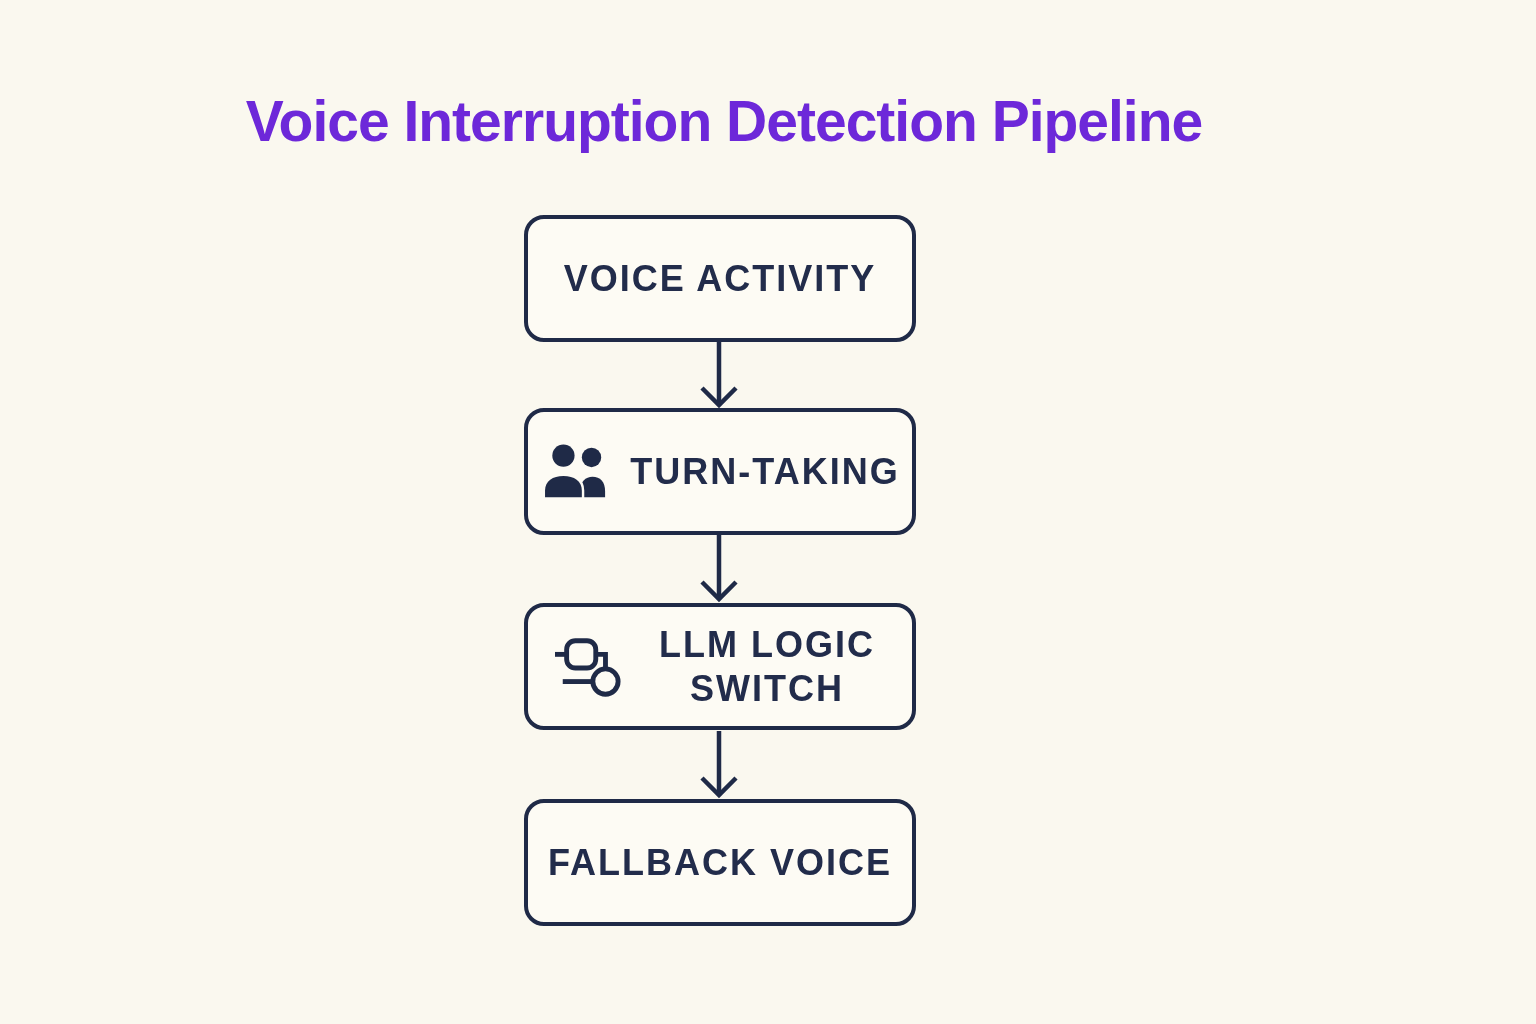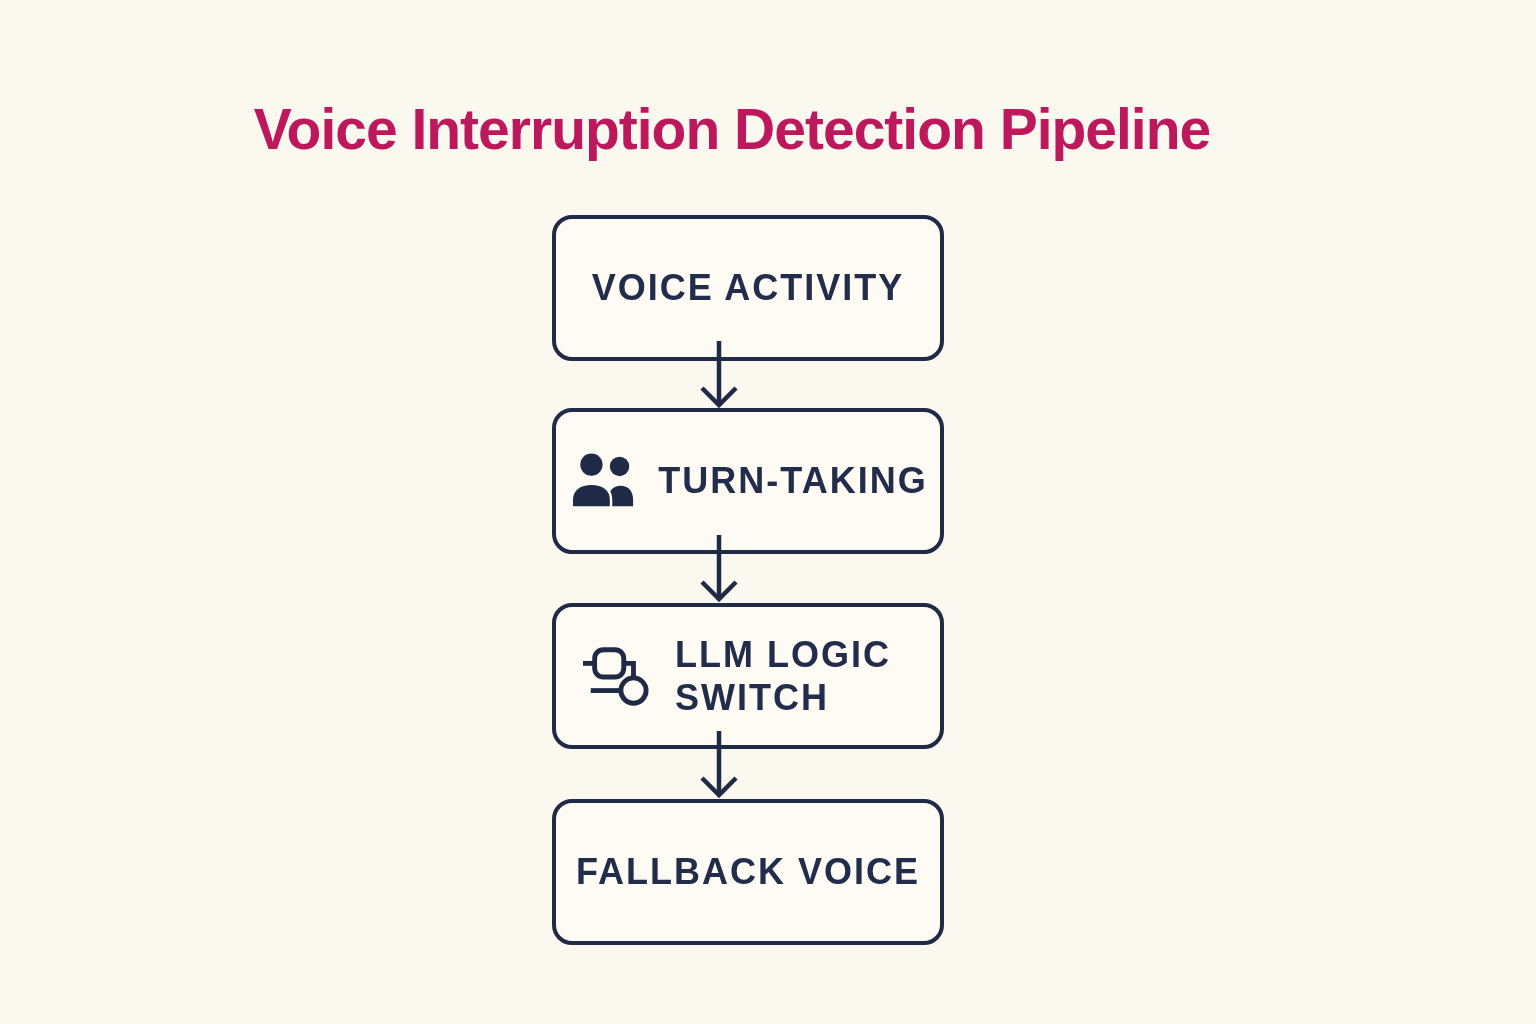--- a/index.html
+++ b/index.html
@@ -12,32 +12,32 @@
     height: 1024px;
     background: #FAF8EF;
     font-family: "Liberation Sans", sans-serif;
     overflow: hidden;
   }
   .title {
     position: absolute;
     top: 88px;
     left: 724px;
     transform: translateX(-50%);
-    margin: 8px;
+    margin: 0;
     white-space: nowrap;
     font-size: 57px;
     font-weight: 700;
     letter-spacing: -1px;
-    color: #be185d;
+    color: #6d28d9;
   }
   .node {
     position: absolute;
-    left: 552px;
+    left: 524px;
     width: 392px;
-    height: 146px;
+    height: 127px;
     box-sizing: border-box;
     background: #FDFBF4;
     border: 4px solid #1F2A47;
     border-radius: 20px;
     display: flex;
     align-items: center;
     justify-content: center;
   }
   .node-1 { top: 215px; }
   .node-2 { top: 408px; gap: 16px; }
@@ -46,21 +46,21 @@
   .node-label {
     font-size: 36px;
     font-weight: 700;
     letter-spacing: 2px;
     color: #222C4B;
     text-align: center;
     line-height: 1.2;
   }
   .node-3 .node-label {
     max-width: 240px;
-    text-align: left;
+    text-align: center;
   }
   .arrow {
     position: absolute;
     left: 719px;
     transform: translateX(-50%);
     width: 48px;
     height: 68px;
   }
   .arrow-1 { top: 341px; }
   .arrow-2 { top: 535px; }

